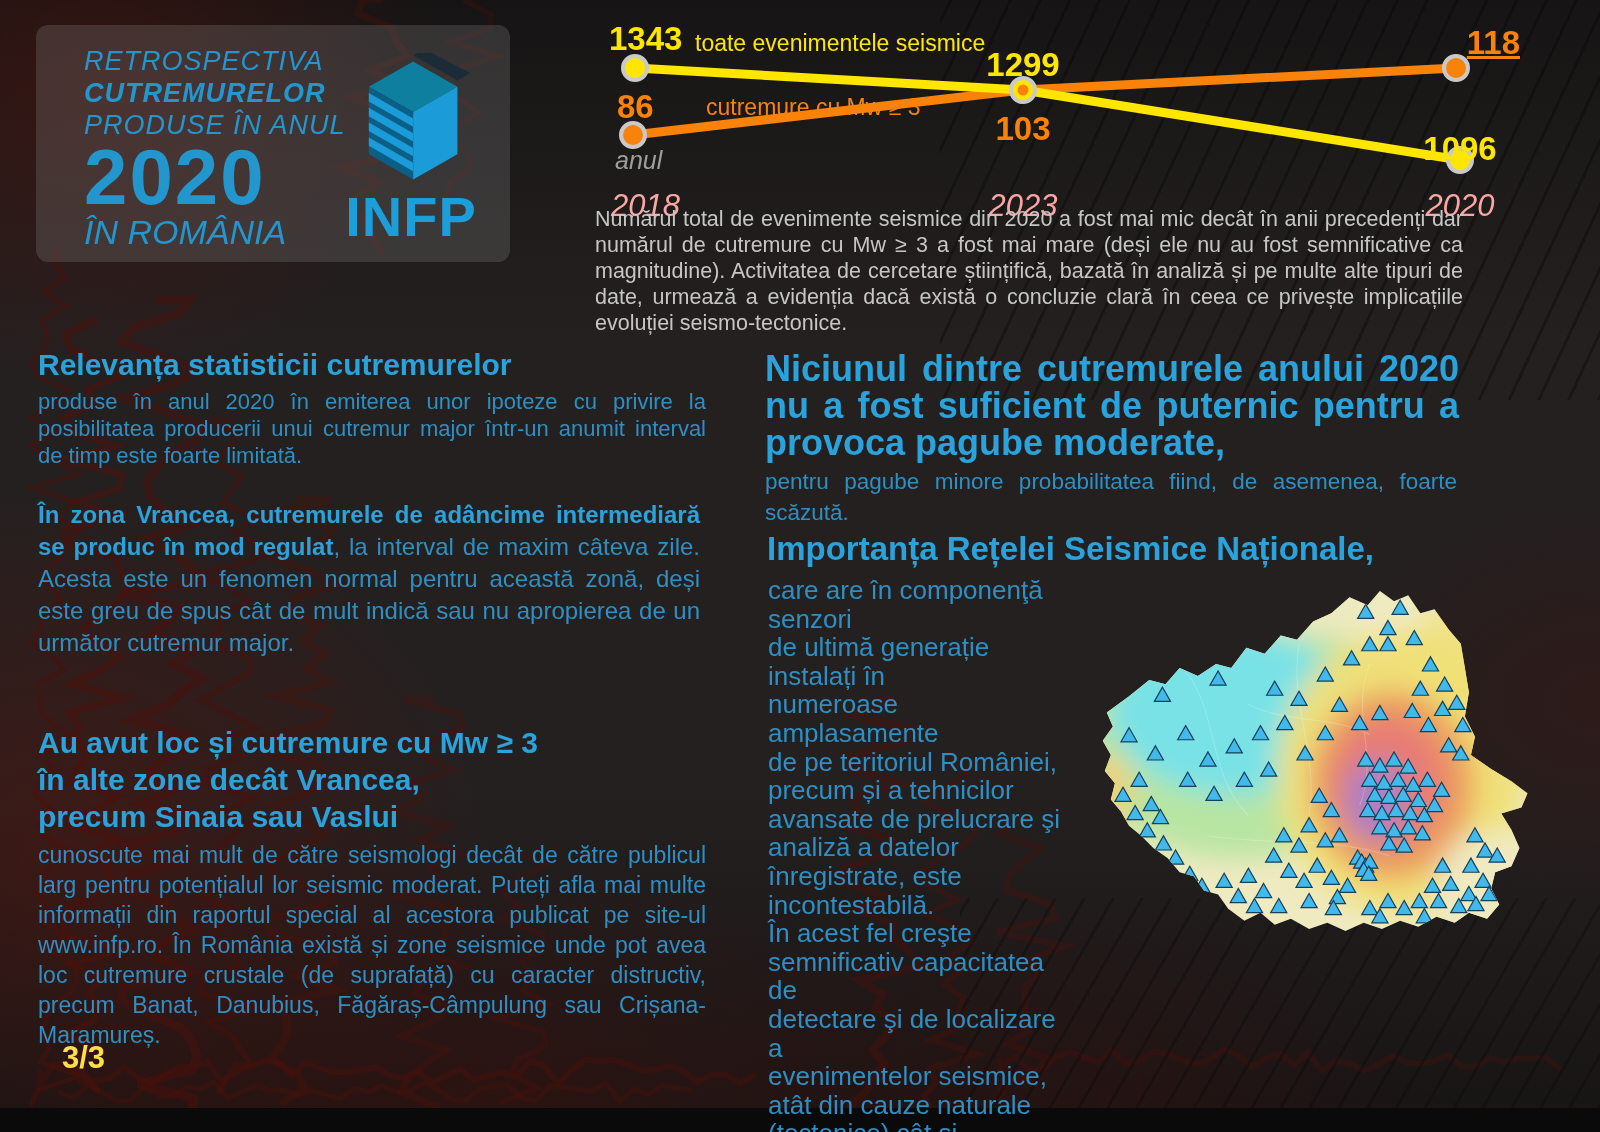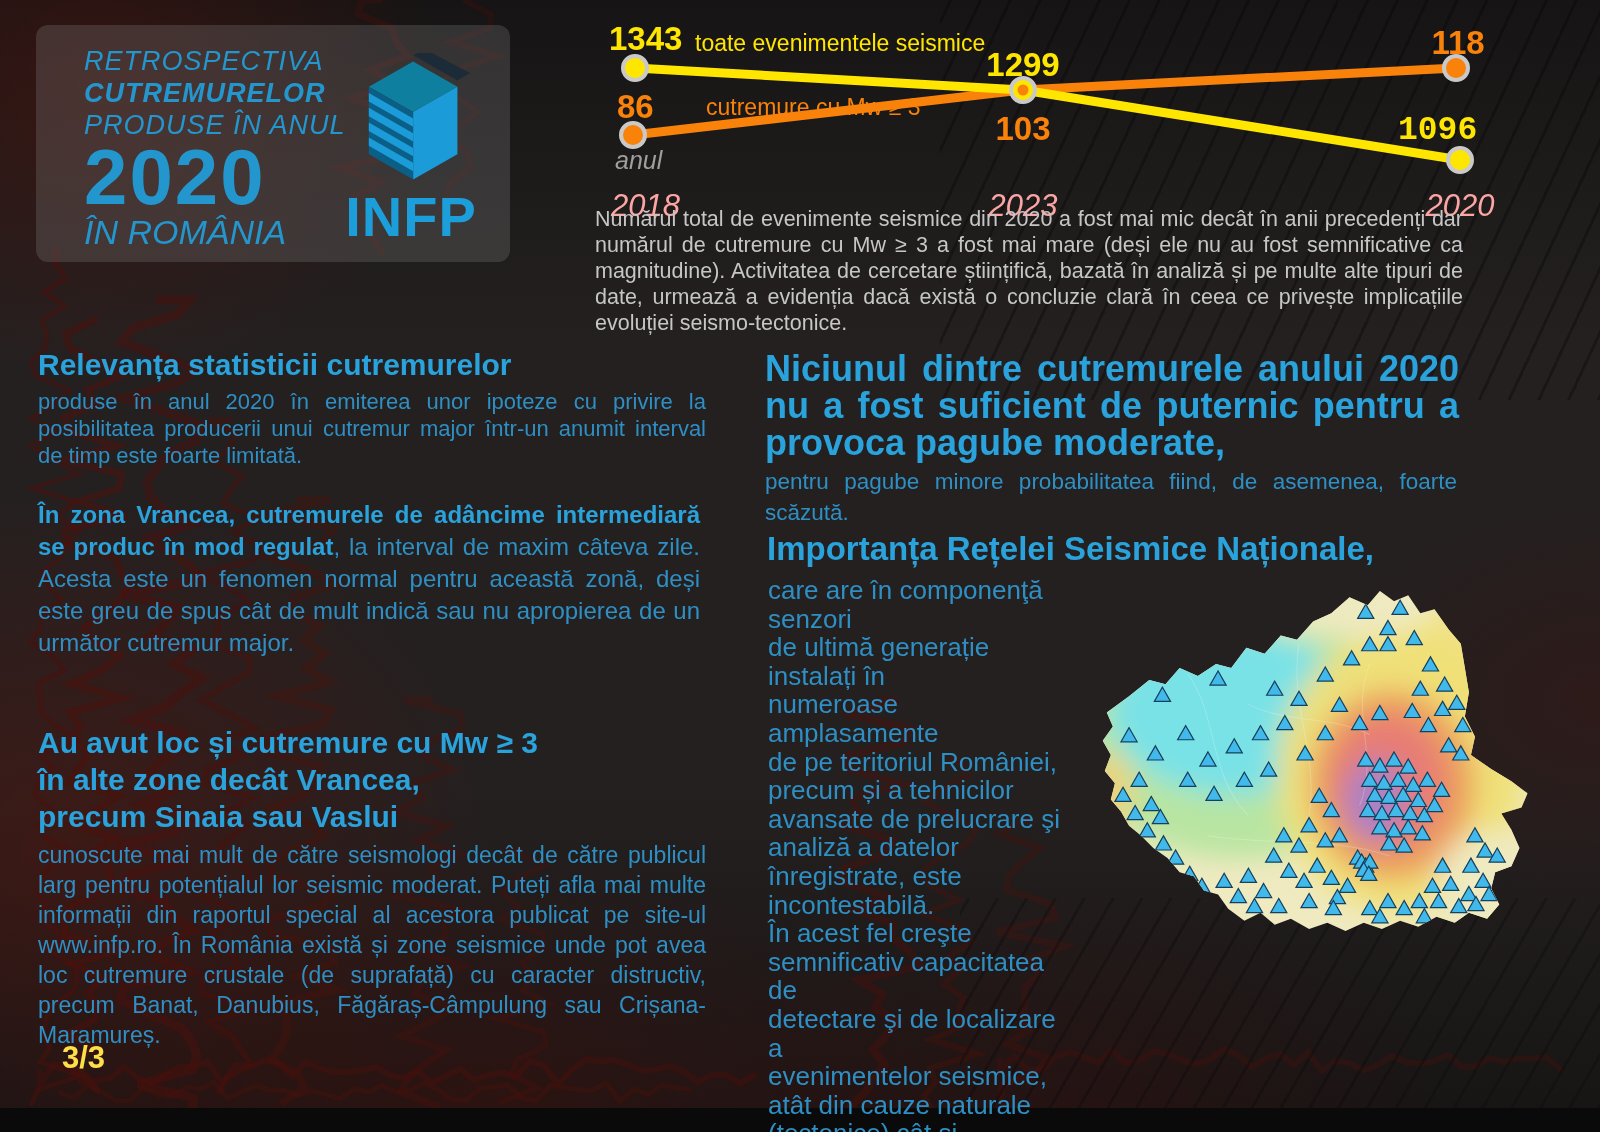--- a/index.html
+++ b/index.html
@@ -120,22 +120,22 @@
       <circle cx="428" cy="72" r="5.5" fill="#f9820a"></circle>
       <circle cx="861" cy="50" r="12" fill="#f9820a" stroke="#c9c9c9" stroke-width="4"></circle>
       <circle cx="865" cy="142" r="12" fill="#ffe600" stroke="#c9c9c9" stroke-width="4"></circle>
     </svg>
     <span class="clbl num yellow" style="left:14px;top:2px;">1343</span>
     <span class="clbl leg yellow" style="left:100px;top:12px;">toate evenimentele seismice</span>
     <span class="clbl num orange" style="left:22px;top:70px;">86</span>
     <span class="clbl leg orange" style="left:76px;top:76px;margin-left:35px;">cutremure cu Mw ≥ 3</span>
     <span class="clbl num yellow" style="left:368px;top:28px;width:120px;text-align:center;">1299</span>
     <span class="clbl num orange" style="left:368px;top:92px;width:120px;text-align:center;">103</span>
-    <span class="clbl num orange" style="left:801px;top:6px;width:124px;text-align:center;">118</span>
-    <span class="clbl num yellow" style="left:803px;top:94px;width:124px;text-align:left;font-family:Liberation Mono, monospace;">1096</span>
+    <span class="clbl num orange" style="left:801px;top:6px;width:124px;text-align:right;text-decoration:underline;">118</span>
+    <span class="clbl num yellow" style="left:803px;top:112px;width:124px;text-align:center;">1096</span>
     <span class="clbl xlab" style="left:20px;top:128px;">anul</span>
     <span class="clbl yr" style="left:16px;top:156px;">2018</span>
     <span class="clbl yr" style="left:368px;top:156px;width:120px;text-align:center;">2023</span>
     <span class="clbl yr" style="left:803px;top:156px;width:124px;text-align:center;">2020</span>
   </div>
   <div class="note">Numărul total de evenimente seismice din 2020 a fost mai mic decât în anii precedenți dar numărul de cutremure cu Mw ≥ 3 a fost mai mare (deși ele nu au fost semnificative ca magnitudine). Activitatea de cercetare științifică, bazată în analiză și pe multe alte tipuri de date, urmează a evidenția dacă există o concluzie clară în ceea ce privește implicațiile evoluției seismo-tectonice.</div>
 
   <div class="s1h h-blue">Relevanța statisticii cutremurelor</div>
   <div class="s1b b-blue">produse în anul 2020 în emiterea unor ipoteze cu privire la posibilitatea producerii unui cutremur major într-un anumit interval de timp este foarte limitată.</div>
 

